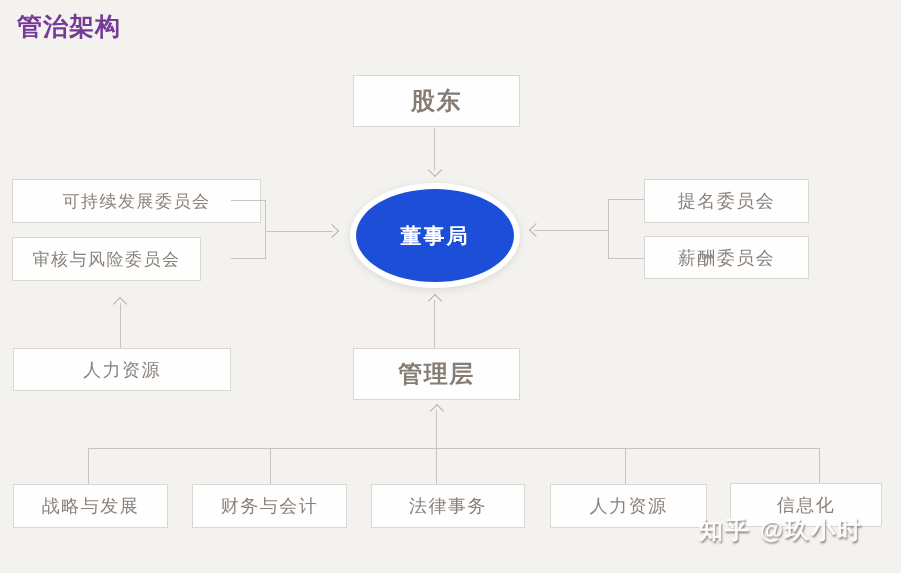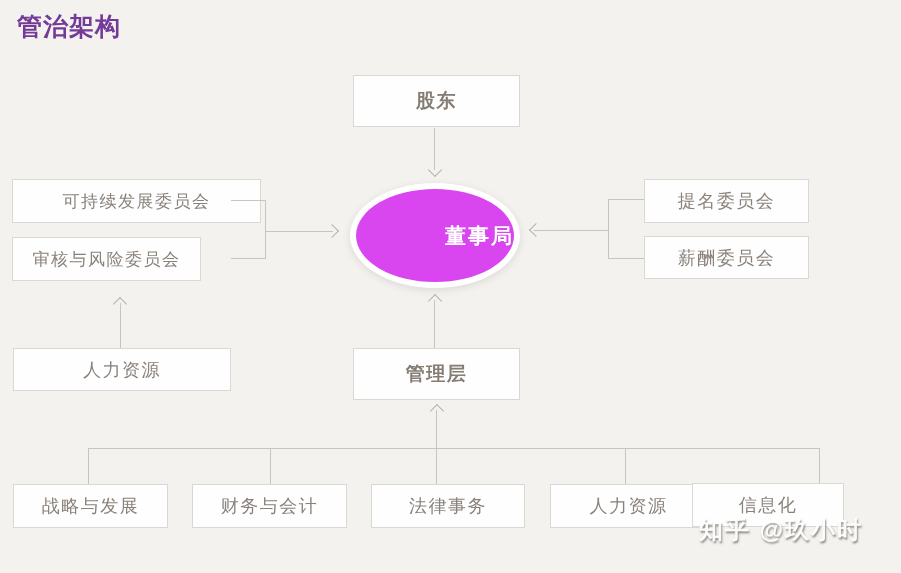--- a/index.html
+++ b/index.html
@@ -33,53 +33,53 @@
     display: flex;
     align-items: center;
     justify-content: center;
     color: #8a817a;
     font-size: 18px;
     letter-spacing: 1.5px;
     box-sizing: border-box;
   }
   .box.strong {
     font-weight: bold;
-    font-size: 19px;
+    font-size: 24px;
     color: #857c74;
   }
   
   .n-shareholders { left: 353px; top: 75px;  width: 167px; height: 52px; }
   .n-sustainability { left: 12px;  top: 179px; width: 249px; height: 44px; font-size: 17px; }
   .n-auditrisk     { left: 12px;  top: 237px; width: 189px; height: 44px; font-size: 17px; }
   .n-nomination    { left: 644px; top: 179px; width: 165px; height: 44px; }
   .n-remuneration  { left: 644px; top: 236px; width: 165px; height: 43px; }
   .n-internalaudit { left: 13px;  top: 348px; width: 218px; height: 43px; }
   .n-management    { left: 353px; top: 348px; width: 167px; height: 52px; }
   .n-strategy { left: 13px;  top: 484px; width: 155px; height: 44px; }
   .n-finance  { left: 192px; top: 484px; width: 155px; height: 44px; }
   .n-legal    { left: 371px; top: 484px; width: 154px; height: 44px; }
   .n-hr       { left: 550px; top: 484px; width: 157px; height: 44px; }
-  .n-it       { left: 692px; top: 483px; width: 152px; height: 44px; }
+  .n-it       { left: 730px; top: 483px; width: 152px; height: 44px; }
   
   .board-outer {
     position: absolute;
     left: 350px; top: 183px;
     width: 170px; height: 105px;
     background: #ffffff;
     border-radius: 50%;
     box-shadow: 0 2px 8px rgba(0,0,0,0.10);
   }
   .board-inner {
     position: absolute;
     left: 6px; top: 6px; right: 6px; bottom: 6px;
-    background: #d946ef;
+    background: #1d4ed8;
     border-radius: 50%;
     display: flex;
     align-items: center;
-    justify-content: flex-end;
+    justify-content: center;
     color: #ffffff;
     font-size: 21px;
     font-weight: bold;
     letter-spacing: 2px;
   }
   
   .line {
     position: absolute;
     background: #c8c4be;
   }

